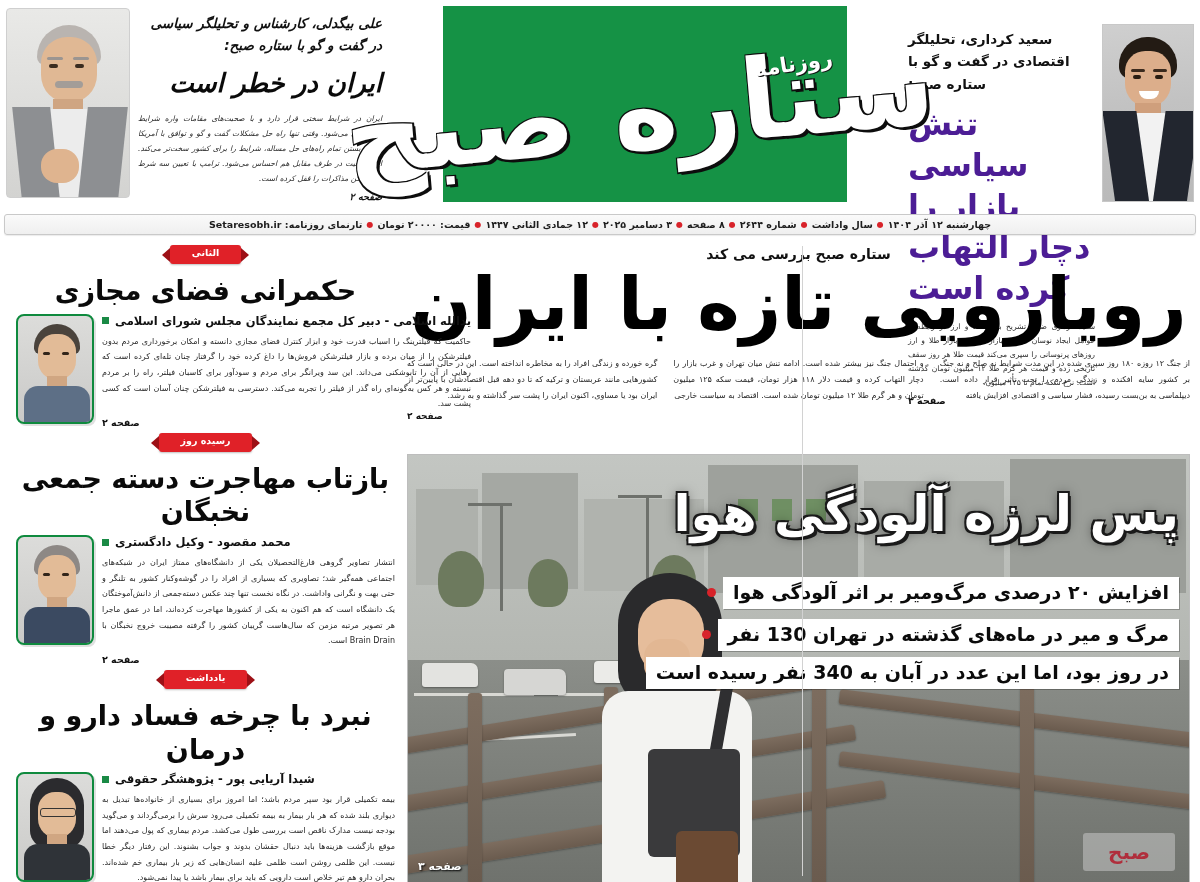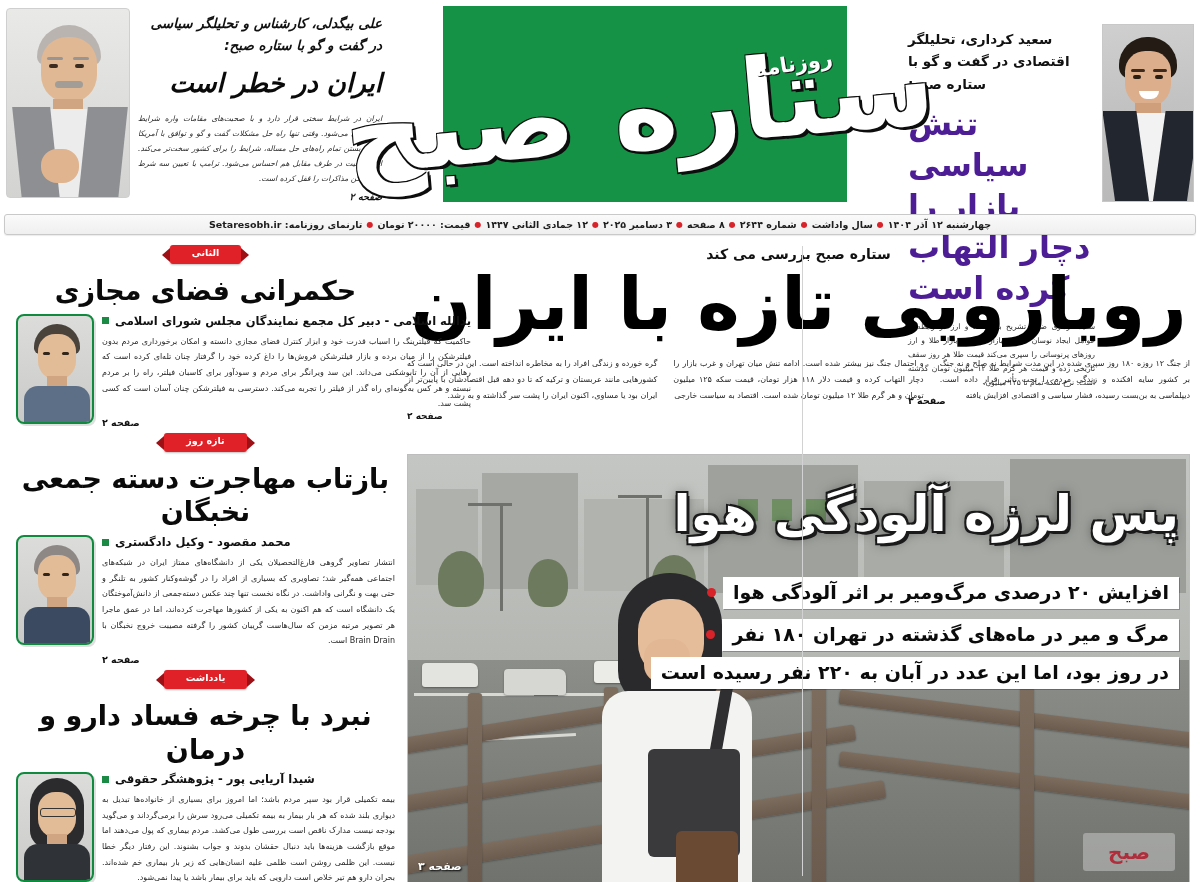--- a/index.html
+++ b/index.html
@@ -365,24 +365,24 @@
         </div>
 
         <div class="photo-title">پس لرزه آلودگی هوا</div>
 
         <div class="bullet-row" style="right: 10px; top: 122px;">
           <span class="bl-dot"></span>
           <span class="bl-box">افزایش ۲۰ درصدی مرگ‌ومیر بر اثر آلودگی هوا</span>
         </div>
         <div class="bullet-row" style="right: 10px; top: 164px;">
           <span class="bl-dot"></span>
-          <span class="bl-box">مرگ و میر در ماه‌های گذشته در تهران ۱۸۰ نفر</span>
+          <span class="bl-box">مرگ و میر در ماه‌های گذشته در تهران 130 نفر</span>
         </div>
         <div class="bullet-row" style="right: 10px; top: 202px;">
-          <span class="bl-box">در روز بود، اما این عدد در آبان به ۲۲۰ نفر رسیده است</span>
+          <span class="bl-box">در روز بود، اما این عدد در آبان به 340 نفر رسیده است</span>
         </div>
 
         <div class="photo-page">صفحه ۳</div>
         <div class="photo-wm">صبح</div>
       </div>
     </div>
 
     <div class="col-side">
 
       <div class="tabwrap">
@@ -402,21 +402,21 @@
           <div class="byline">
             <span class="bsq"></span>
             <span>یدالله اسلامی - دبیر کل مجمع نمایندگان مجلس شورای اسلامی</span>
           </div>
           <div class="side-body">حاکمیت که فیلترینگ را اسباب قدرت خود و ابزار کنترل فضای مجازی دانسته و امکان برخورداری مردم بدون فیلترشکن را از میان برده و بازار فیلترشکن فروش‌ها را داغ کرده خود را گرفتار چنان تله‌ای کرده است که رهایی از آن را تابوشکنی می‌داند. این سد ویرانگر برای مردم و سودآور برای کاسبان فیلتر، راه را بر مردم نبسته و هر کس به‌گونه‌ای راه گذر از فیلتر را تجربه می‌کند. دسترسی به فیلترشکن چنان آسان است که کسی پشت سد.</div>
           <div class="side-page">صفحه ۲</div>
         </div>
       </div>
 
       <div class="tabwrap">
-        <span class="tab">تازه روز</span>
+        <span class="tab">رسیده روز</span>
       </div>
       <div class="side-head">بازتاب مهاجرت دسته جمعی نخبگان</div>
       <div class="side-block">
         <div class="side-photo">
           <div class="sp-hair" style="background:#8d8885;"></div>
             <div class="sp-face"></div>
           <div class="sp-eye1"></div>
             <div class="sp-eye2"></div>
           <div class="sp-neck"></div>
             <div class="sp-body navy"></div>

